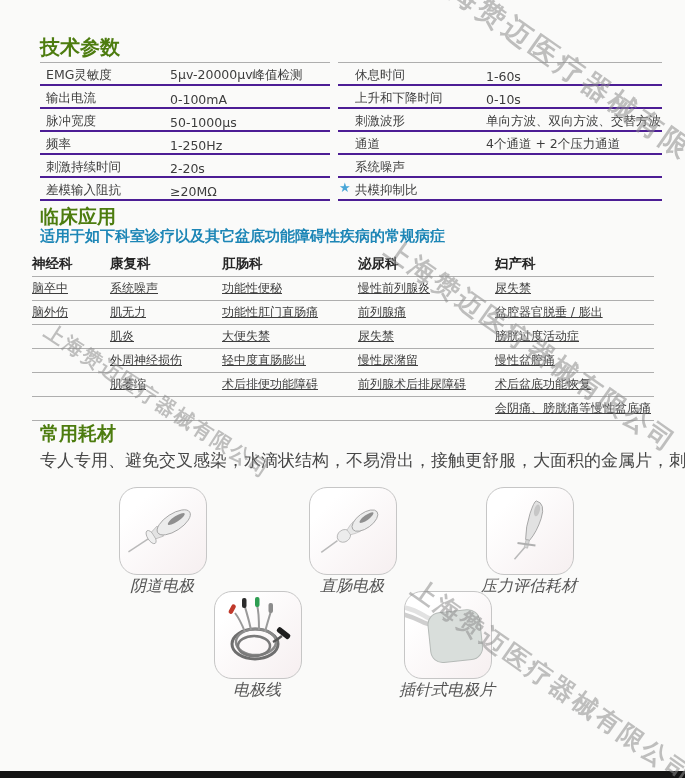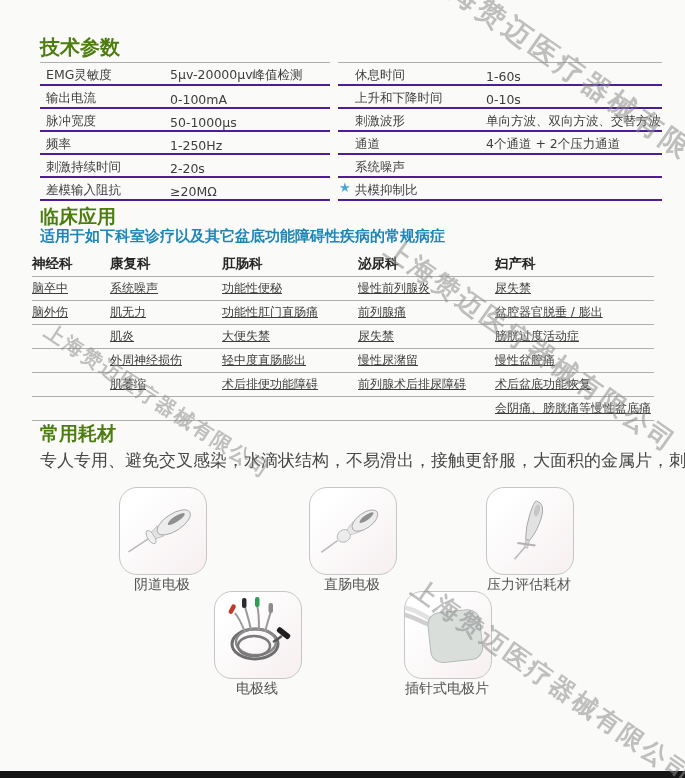--- a/index.html
+++ b/index.html
@@ -77,21 +77,21 @@
     font-size:17px;color:#474747;white-space:nowrap;
   }
   .prod-card{
     position:absolute;width:86px;height:86px;
     border:1px solid #c6c6c6;border-radius:18px;
     background:linear-gradient(135deg,#ffffff 20%,#f6eff0 100%);
     z-index:2;
   }
   .prod-label{
     position:absolute;width:120px;text-align:center;
-    font-size:14px;color:#555;z-index:2;
+    font-size:16px;color:#555;z-index:2;font-style:italic;
   }
   #card-1{left:119px;top:487px;} #label-1{left:102px;top:576px;}
   #card-2{left:309px;top:487px;} #label-2{left:292px;top:576px;}
   #card-3{left:486px;top:487px;} #label-3{left:469px;top:576px;}
   #card-4{left:214px;top:591px;} #label-4{left:197px;top:680px;}
   #card-5{left:404px;top:591px;} #label-5{left:387px;top:680px;}
   
   .bottom-bar{
     position:absolute;left:0;top:771px;width:685px;height:7px;
     background:#141414;z-index:4;

